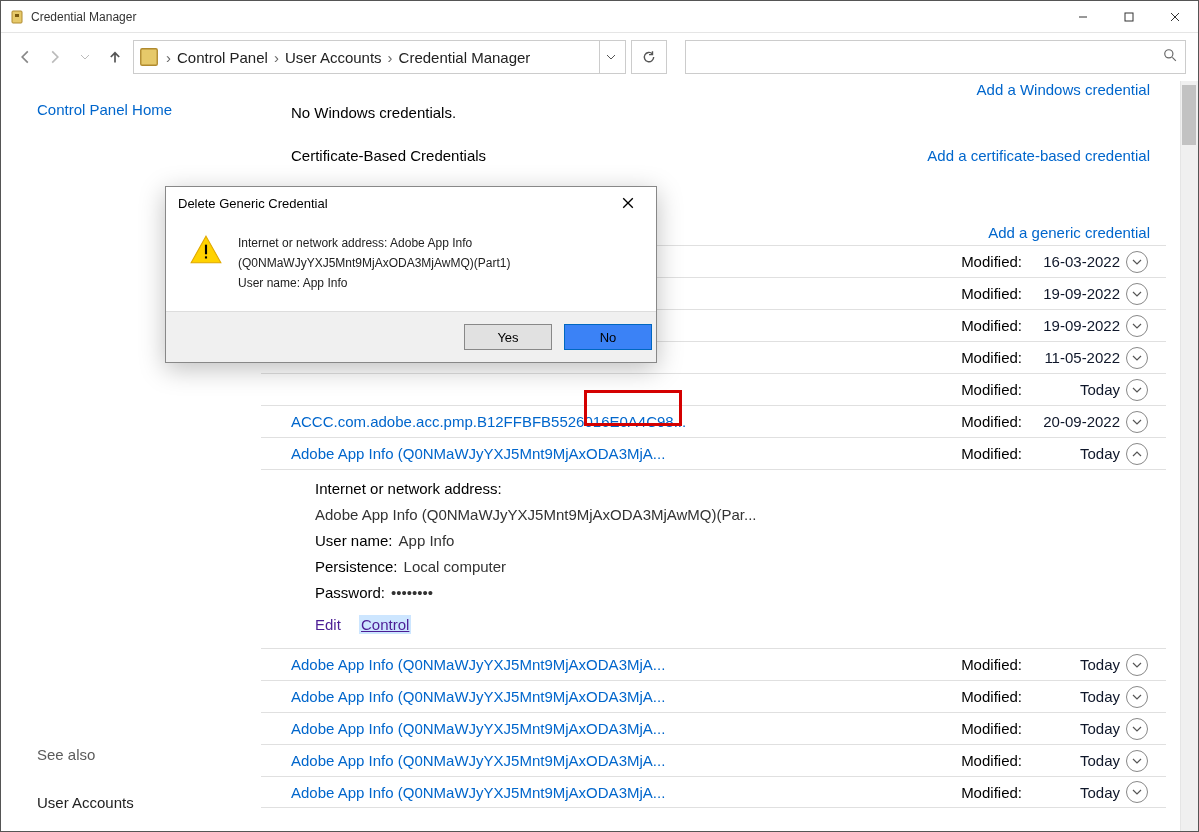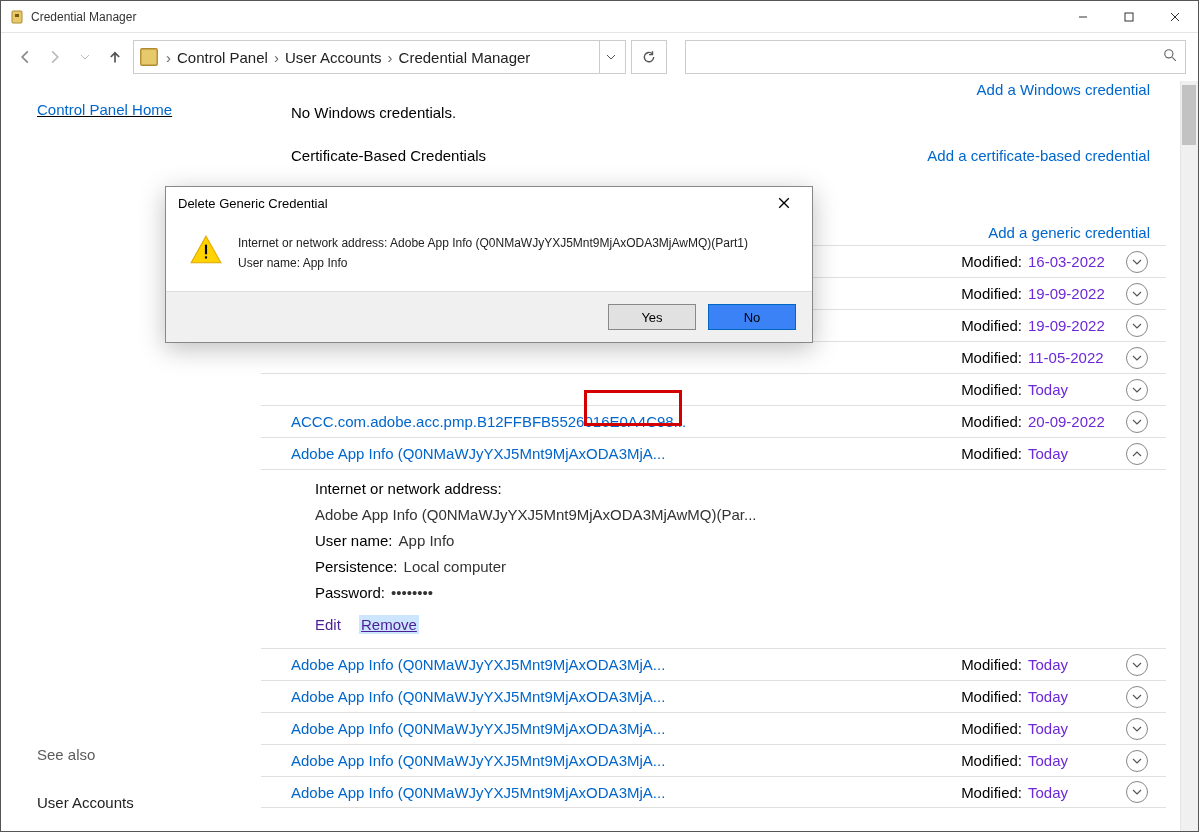--- a/index.html
+++ b/index.html
@@ -12,53 +12,53 @@
   .toolbar { height:48px; display:flex; align-items:center; padding:0 12px; gap:6px; }
   .navarrow { width:24px; height:24px; display:flex; align-items:center; justify-content:center; color:#888;}
   .addressbar { flex:1; height:34px; border:1px solid #ccc; display:flex; align-items:center; padding:0 4px; font-size:15px; color:#222; max-width:560px;}
   .addressbar .folder-icon{width:22px;height:22px;display:inline-flex;margin-right:4px;}
   .crumb { padding:0 4px; }
   .crumb-sep { color:#666; padding:0 2px; }
   .address-drop { width:22px; text-align:center; border-left:1px solid #ccc; height:100%; display:flex; align-items:center; justify-content:center;}
   .refresh { width:36px; height:34px; border:1px solid #ccc; display:flex; align-items:center; justify-content:center; margin-left:-1px;}
   .searchbox { flex:1; height:34px; border:1px solid #ccc; margin-left:12px; display:flex; align-items:center; padding:0 8px; justify-content:flex-end;}
   .content { display:flex; height:calc(100% - 80px); position:relative;}
-  .leftpane { width:260px; padding:20px 16px 16px 36px; font-size:15px;text-decoration:underline;}
+  .leftpane { width:260px; padding:20px 16px 16px 36px; font-size:15px;}
   .leftpane .cp-home { color:#0066cc; margin-bottom:30px; }
   .leftpane .seealso { position:absolute; bottom:68px; left:36px; color:#5b5b5b; font-size:15px;}
   .leftpane .ua { position:absolute; bottom:20px; left:36px; color:#222; font-size:15px;}
   .mainpane { flex:1; padding:0 10px 0 0; overflow:hidden; position:relative;}
   .scroll-gutter { position:absolute; right:0; top:0; bottom:0; width:18px; background:#f0f0f0; border-left:1px solid #e5e5e5;}
   .scroll-thumb{ position:absolute; right:2px; top:4px; width:14px; height:60px; background:#c2c2c2;}
   .section-head { display:flex; justify-content:space-between; align-items:flex-end; padding:8px 16px 4px 30px; font-size:15px;}
   .section-head .title{ color:#000;}
   .section-head .action{ color:#0066cc;}
   .section-sub { padding:2px 16px 18px 30px; color:#000; font-size:15px;}
   .row { display:flex; align-items:center; height:32px; padding:0 18px 0 30px; border-top:1px solid #e0e0e0; font-size:15px;}
   .row.last{border-bottom:1px solid #e0e0e0;}
   .row .name { color:#0066cc; flex:1; white-space:nowrap; overflow:hidden; text-overflow:ellipsis; padding-right:12px;}
   .row .mod-label { color:#000; margin-right:6px;}
-  .row .mod-val { color:#6d28d9; width:92px;}
+  .row .mod-val { color:#0f172a; width:92px;text-align:right;}
   .row .chev { width:22px; height:22px; border:1px solid #888; border-radius:50%; display:flex; align-items:center; justify-content:center; margin-left:6px;}
   .details { padding:6px 18px 10px 54px; font-size:15px; line-height:26px; border-top:1px solid #e0e0e0;}
   .details .lbl{color:#000;margin-top:18px;}
   .details .val{color:#333; margin-left:6px;}
   .details .actions a{ color:#4c1d95; margin-right:14px; text-decoration:none;}
   .details .actions a.remove{ text-decoration:underline; background:#cde6ff; padding:1px 2px;}
   
-  .dialog { position:absolute; left:164px; top:185px; width:648px; background:#fff; border:1px solid #888; box-shadow:0 6px 24px rgba(0,0,0,0.25); z-index:50; }
+  .dialog { position:absolute; left:164px; top:185px; width:492px; background:#fff; border:1px solid #888; box-shadow:0 6px 24px rgba(0,0,0,0.25); z-index:50; }
   .dialog-title { height:32px; display:flex; align-items:center; padding:0 8px 0 12px; font-size:13px;}
   .dialog-title .spacer{flex:1;}
   .dialog-title .close{width:40px; height:28px; display:flex; align-items:center; justify-content:center;}
   .dialog-body { padding:14px 20px 18px 20px; font-size:15px; display:flex;}
   .dialog-body .warn { width:40px; display:flex; justify-content:center;}
   .dialog-body .msg { flex:1; padding-left:12px;}
   .dialog-body .head { color:#003399; font-size:21px; line-height:28px; margin-bottom:16px;}
   .dialog-body .info { color:#222; font-size:12px; line-height:20px;}
-  .dialog-foot { background:#f0f0f0; padding:12px 16px; display:flex; justify-content:flex-end; gap:12px; border-top:1px solid #ddd;}
+  .dialog-foot { background:#f0f0f0; padding:12px 4px; display:flex; justify-content:flex-end; gap:12px; border-top:1px solid #ddd;}
   .dlgbtn { width:88px; height:26px; border:1px solid #0067c0; background:#3b82f6; font-size:13px; display:flex; align-items:center; justify-content:center;}
   .dlgbtn.yes { background:#e1e1e1; border:1px solid #888;}
   .highlight-yes { position:absolute; border:3px solid #d40000; left:583px; top:389px; width:98px; height:36px; z-index:60; pointer-events:none;}
 </style>
 </head>
 <body>
 
 <div class="titlebar">
   <span class="icon">
     <svg viewBox="0 0 16 16">
@@ -240,21 +240,21 @@
           </span>
       </div>
       <div class="details">
         <div><span class="lbl">Internet or network address:</span></div>
         <div><span class="val" style="margin-left:0;">Adobe App Info (Q0NMaWJyYXJ5Mnt9MjAxODA3MjAwMQ)(Par...</span></div>
         <div><span class="lbl">User name:</span><span class="val">App Info</span></div>
         <div><span class="lbl">Persistence:</span><span class="val">Local computer</span></div>
         <div><span class="lbl">Password:</span><span class="val">••••••••</span></div>
         <div class="actions" style="margin-top:6px;">
           <a href="#">Edit</a>
-          <a href="#" class="remove">Remove</a>
+          <a href="#" class="remove">Control</a>
         </div>
       </div>
 
       <div id="tail-container">
           <div class="row">
             <span class="name">Adobe App Info (Q0NMaWJyYXJ5Mnt9MjAxODA3MjA...</span>
             <span class="mod-label">Modified:</span>
             <span class="mod-val">Today</span>
             <span class="chev">
               <svg width="10" height="10" viewBox="0 0 10 10">

